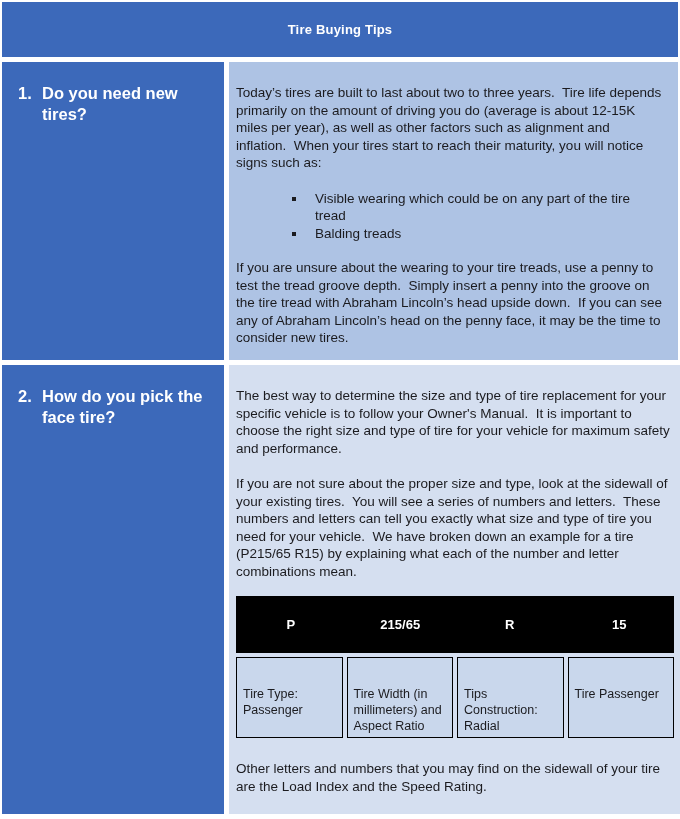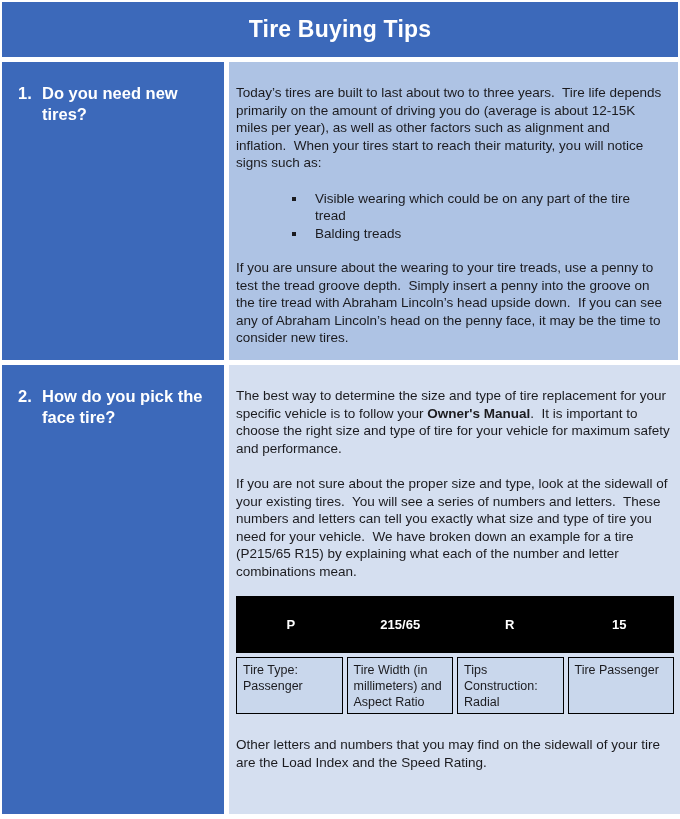--- a/index.html
+++ b/index.html
@@ -10,21 +10,21 @@
     color: #1b1b1f;
   }
   .page { width: 680px; height: 819px; padding: 2px; background: #ffffff; }
 
   .title-bar {
     height: 55px; margin-bottom: 5px;
     background: var(--dark-blue);
     display: flex; align-items: center; justify-content: center;
   }
   .title-bar h1 {
-    color: #ffffff; font-size: 23px; font-weight: bold; letter-spacing: 0.2px;
+    color: #ffffff; font-size: 13px; font-weight: bold; letter-spacing: 0.2px;
   }
 
   .row { display: flex; gap: 5px; }
   .row-1 { height: 298px; margin-bottom: 5px; }
   .row-2 { height: 449px; }
 
   .q-cell {
     width: 222px; flex: 0 0 222px;
     background: var(--dark-blue);
     color: #ffffff;
@@ -52,26 +52,26 @@
     height: 57px; background: #000000;
     display: grid; grid-template-columns: repeat(4, 1fr);
     align-items: center;
   }
   .tt-h { color: #ffffff; font-weight: bold; font-size: 13px; text-align: center; }
   .tt-body {
     margin-top: 4px;
     display: grid; grid-template-columns: repeat(4, 1fr); column-gap: 4px;
   }
   .tt-c {
-    height: 57px; background: var(--cell-blue);
+    height: 81px; background: var(--cell-blue);
     border: 1.5px solid #000000;
-    padding: 4px 5px 0 6px;
+    padding: 28px 5px 0 6px;
     font-size: 12.5px; line-height: 16px;
   }
-  b { font-weight: bold; }
+  b { font-weight: normal; }
 </style>
 </head>
 <body>
 
 <div class="page">
 
   <div class="title-bar">
     <h1>Tire Buying Tips</h1>
   </div>
 

